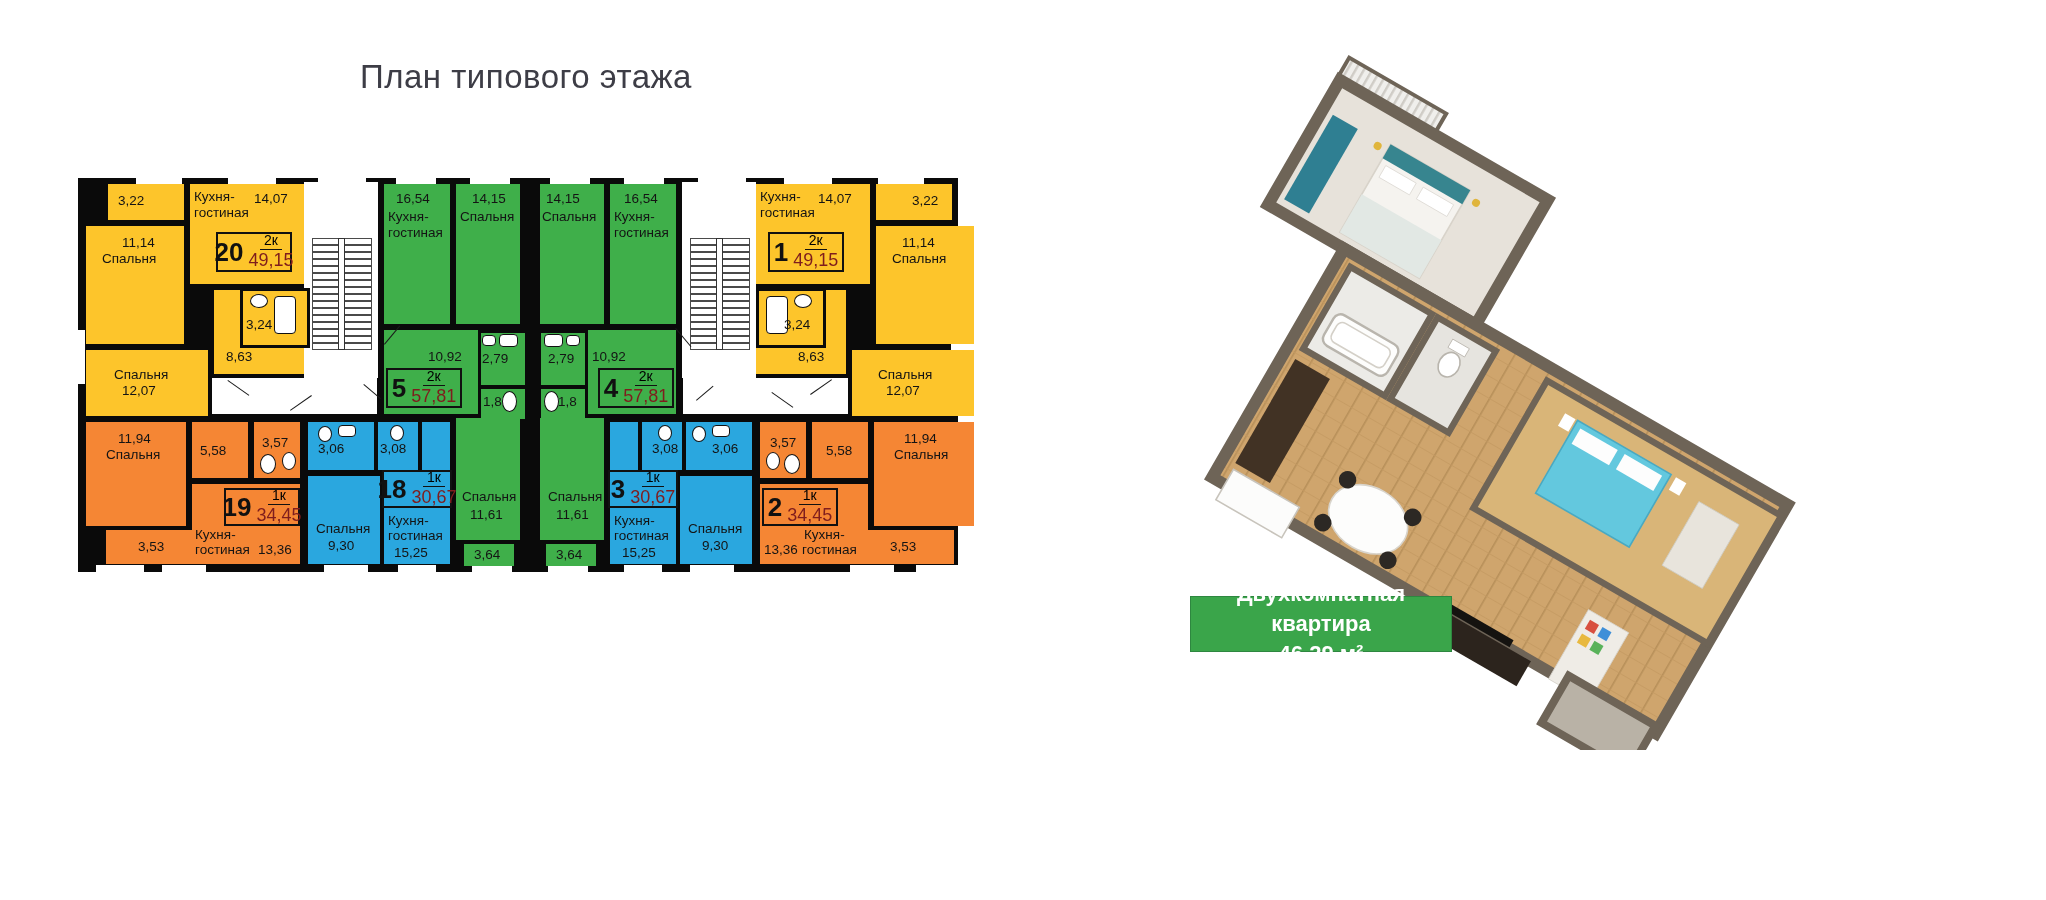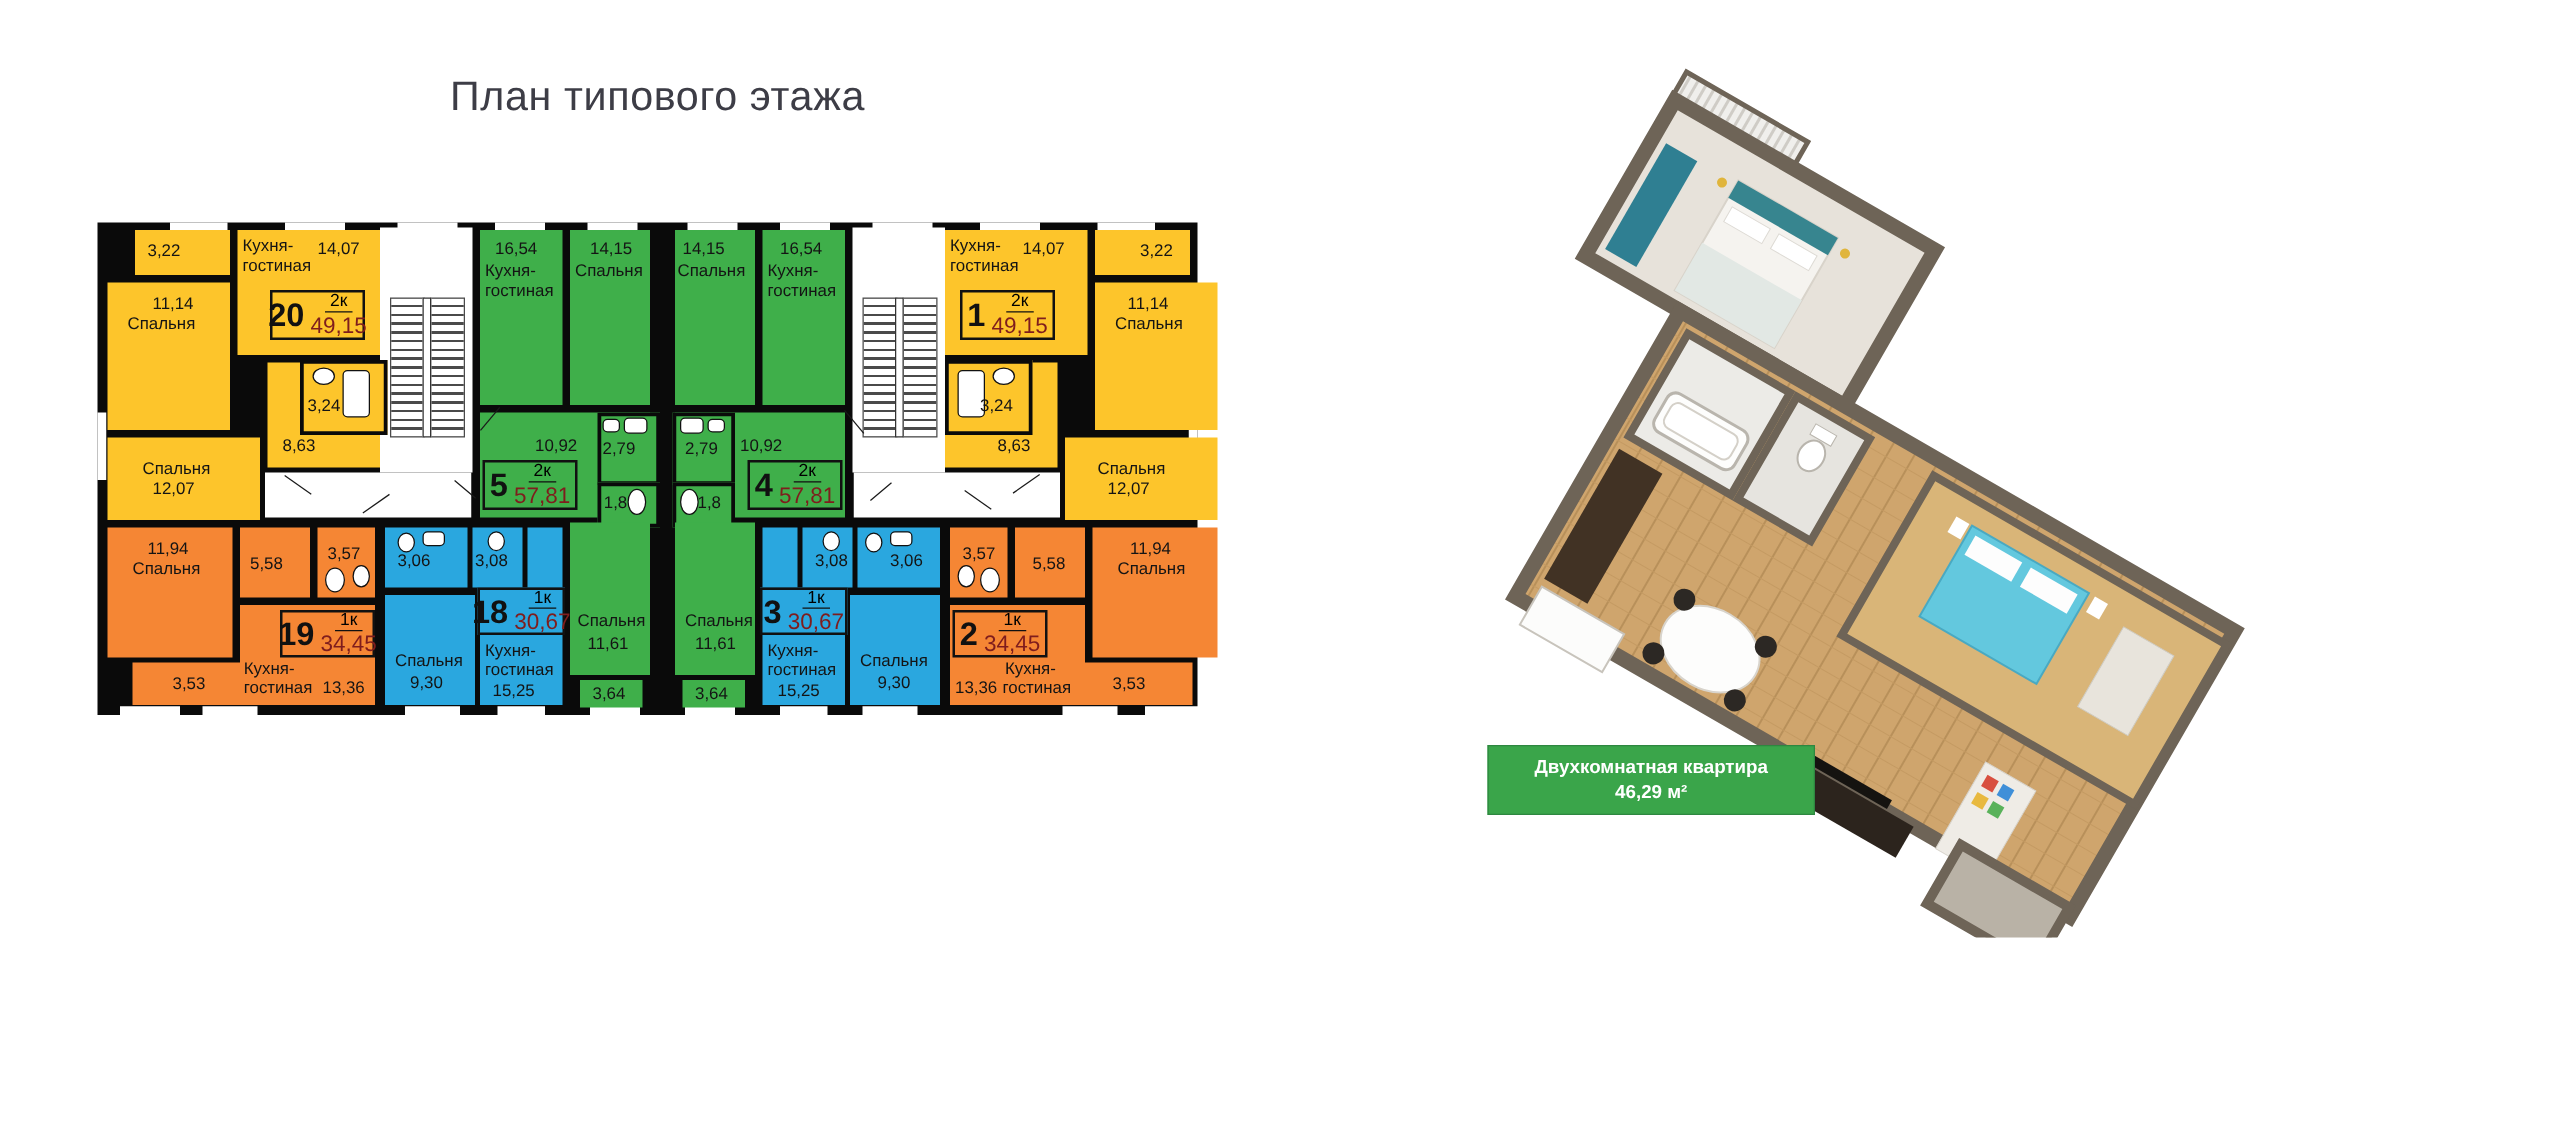--- a/index.html
+++ b/index.html
@@ -25,21 +25,21 @@
   .bfrac{display:flex;flex-direction:column;align-items:center}
   .btype{font-size:14px;color:#000000;border-bottom:1.7px solid #111;padding:0 4px;line-height:1.2}
   .barea{font-size:18px;color:#7f1d1d;line-height:1.2}
   .flight{position:absolute;background:repeating-linear-gradient(to bottom,#fff 0 5px,#4a4a4a 5px 7px);
           border:1px solid #4a4a4a}
   .rail{position:absolute;background:#fff;border:1.5px solid #333}
   .swing{position:absolute;border-top:1.3px solid #1a1a1a;transform-origin:left top}
   .info-label{position:absolute;left:1190px;top:596px;width:262px;height:56px;background:#3aa54a;
       border:1px solid #2e8740;color:#fff;font-weight:bold;display:flex;flex-direction:column;
       justify-content:center;text-align:center;box-sizing:border-box}
-  .info-line{font-size:15px;line-height:1.35}
+  .info-line{font-size:22px;line-height:1.35}
   .render3d{position:absolute;left:1140px;top:50px;width:820px;height:700px}
 </style>
 </head>
 <body>
 
 <div class="plan-title">План типового этажа</div>
 
 <div class="plan">
 
   <div class="win" style="left:58px;top:0;width:46px;height:7px"></div>

